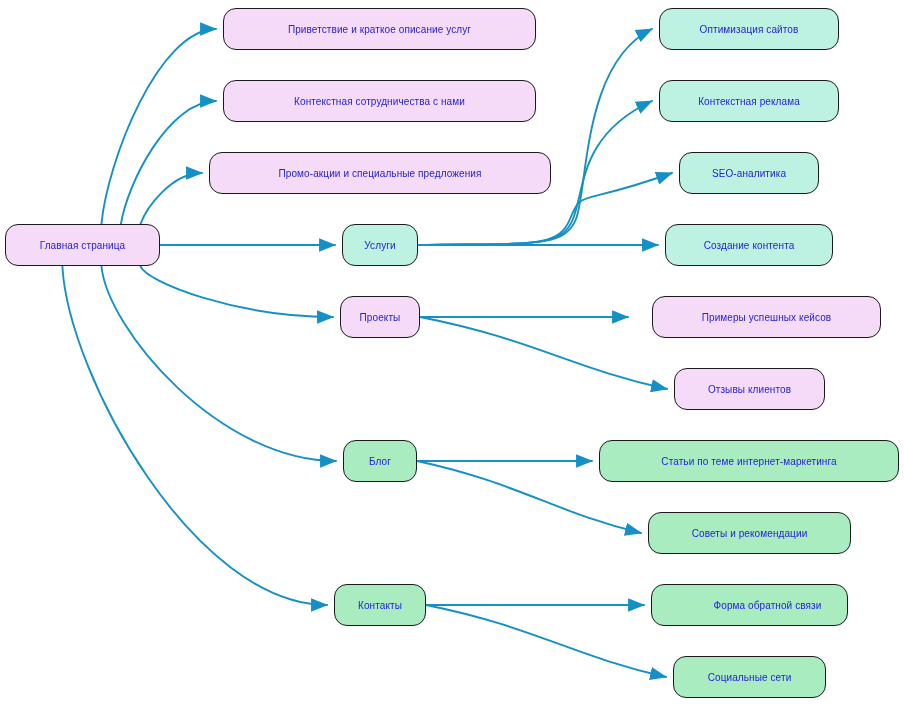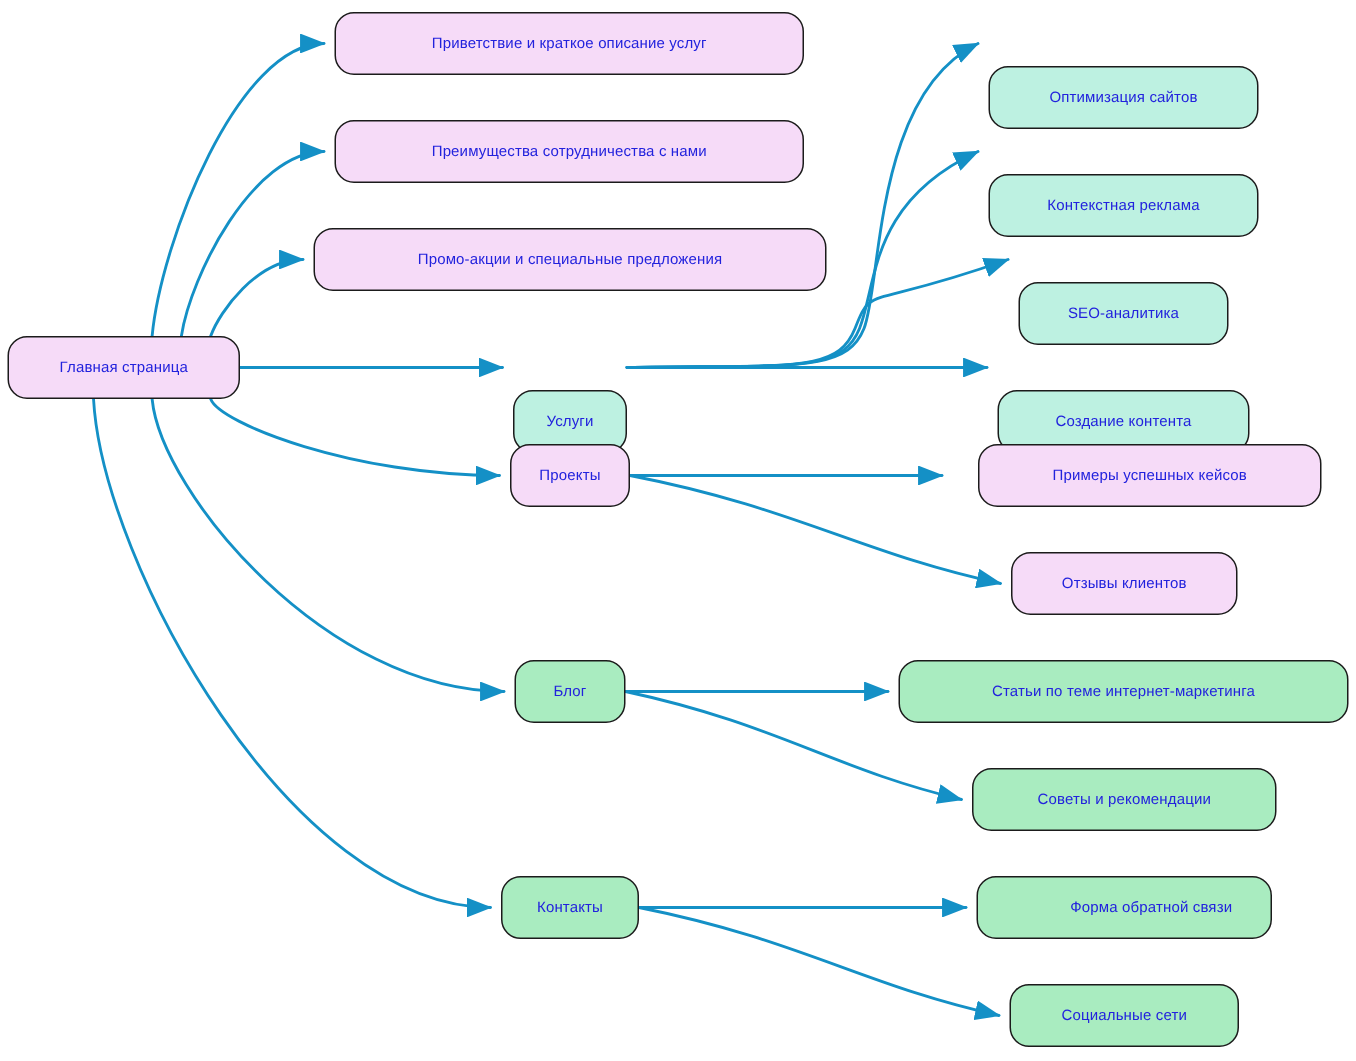--- a/index.html
+++ b/index.html
@@ -37,21 +37,21 @@
     justify-content: center;
     text-align: center;
     color: #2222dd;
     font-size: 10px;
     line-height: 1.1;
     white-space: nowrap;
     letter-spacing: 0.1px;
     z-index: 5;
   }
   .node.pink   { background: #f6dbf8; }
-  .node.aqua   { background: #bdf1e1; margin-top: 36px; }
+  .node.aqua   { background: #bdf1e1; }
   .node.green  { background: #a9ecc0; }
   .node-label { pointer-events: none; }
 </style>
 </head>
 <body>
 
 <div id="diagram-root">
 
   <svg id="edge-layer" viewBox="0 0 904 707">
     <defs>
@@ -81,21 +81,21 @@
   </svg>
 
   <div id="nodes">
       <div class="node pink" style="left: 5px; top: 224px; width: 155px; height: 42px;">
         <span class="node-label">Главная страница</span>
       </div>
       <div class="node pink" style="left: 223px; top: 8px; width: 313px; height: 42px;">
         <span class="node-label">Приветствие и краткое описание услуг</span>
       </div>
       <div class="node pink" style="left: 223px; top: 80px; width: 313px; height: 42px;">
-        <span class="node-label">Преимущества сотрудничества с нами</span>
+        <span class="node-label">Контекстная сотрудничества с нами</span>
       </div>
       <div class="node pink" style="left: 209px; top: 152px; width: 342px; height: 42px;">
         <span class="node-label">Промо-акции и специальные предложения</span>
       </div>
       <div class="node aqua" style="left: 342px; top: 224px; width: 76px; height: 42px;">
         <span class="node-label">Услуги</span>
       </div>
       <div class="node pink" style="left: 340px; top: 296px; width: 80px; height: 42px;">
         <span class="node-label">Проекты</span>
       </div>

